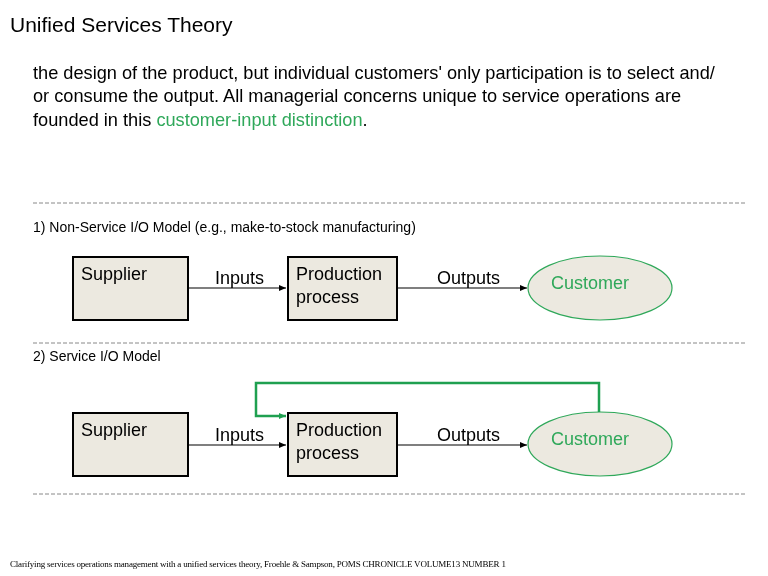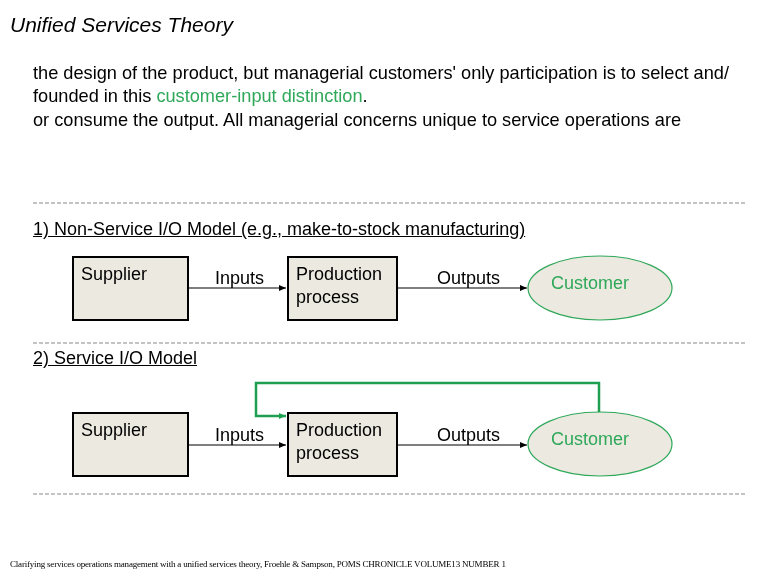--- a/index.html
+++ b/index.html
@@ -1,35 +1,35 @@
 <!DOCTYPE html>
 <html><head>
 <meta charset="utf-8">
 <style>
   html, body { margin:0; padding:0; background:#ffffff; }
   body { width:768px; height:576px; position:relative; overflow:hidden;
          font-family:"Liberation Sans", sans-serif; color:#000; }
-  .title { position:absolute; left:10px; top:13px; font-size:21px;font-style:italic; }
+  .title { position:absolute; left:10px; top:13px; font-size:21px; }
   .para { position:absolute; left:33px; top:62px; width:720px; font-size:18.2px; line-height:23.3px; }
   .para .hl { color:#2fa85a; }
-  .sec { position:absolute; left:33px; font-size:18px;text-decoration:underline; }
+  .sec { position:absolute; left:33px; font-size:14px; }
   .foot { position:absolute; left:10px; top:559px; font-size:9px; letter-spacing:-0.2px;font-family:Liberation Serif, serif; }
   svg.diag { position:absolute; left:0; top:0; }
   .lbl { font-family:"Liberation Sans", sans-serif; font-size:18px; fill:#000; }
   .cust { font-family:"Liberation Sans", sans-serif; font-size:18px; fill:#2fa85a; }
 </style>
 </head>
 <body>
 
 <div class="title">Unified Services Theory</div>
 
 <div class="para">
-  <div><span>the design of the product, but managerial customers' only participation is to select and/</span></div>
+  <div><span>the design of the product, but individual customers' only participation is to select and/</span></div>
+  <div><span>or consume the output.  All managerial concerns unique to service operations are</span></div>
   <div><span>founded in this </span><span class="hl">customer-input distinction</span><span>.</span></div>
-  <div><span>or consume the output.  All managerial concerns unique to service operations are</span></div>
 </div>
 
 <div class="sec" style="top:219px;">1) Non-Service I/O Model (e.g., make-to-stock manufacturing)</div>
 <div class="sec" style="top:348px;text-align:right;">2) Service I/O Model</div>
 
 <svg class="diag" width="768" height="576" viewBox="0 0 768 576">
   <defs>
     <marker id="arrB" markerWidth="8" markerHeight="8" refX="7" refY="4" orient="auto" markerUnits="userSpaceOnUse">
       <path d="M0,1 L7,4 L0,7 Z" fill="#000"></path>
     </marker>

